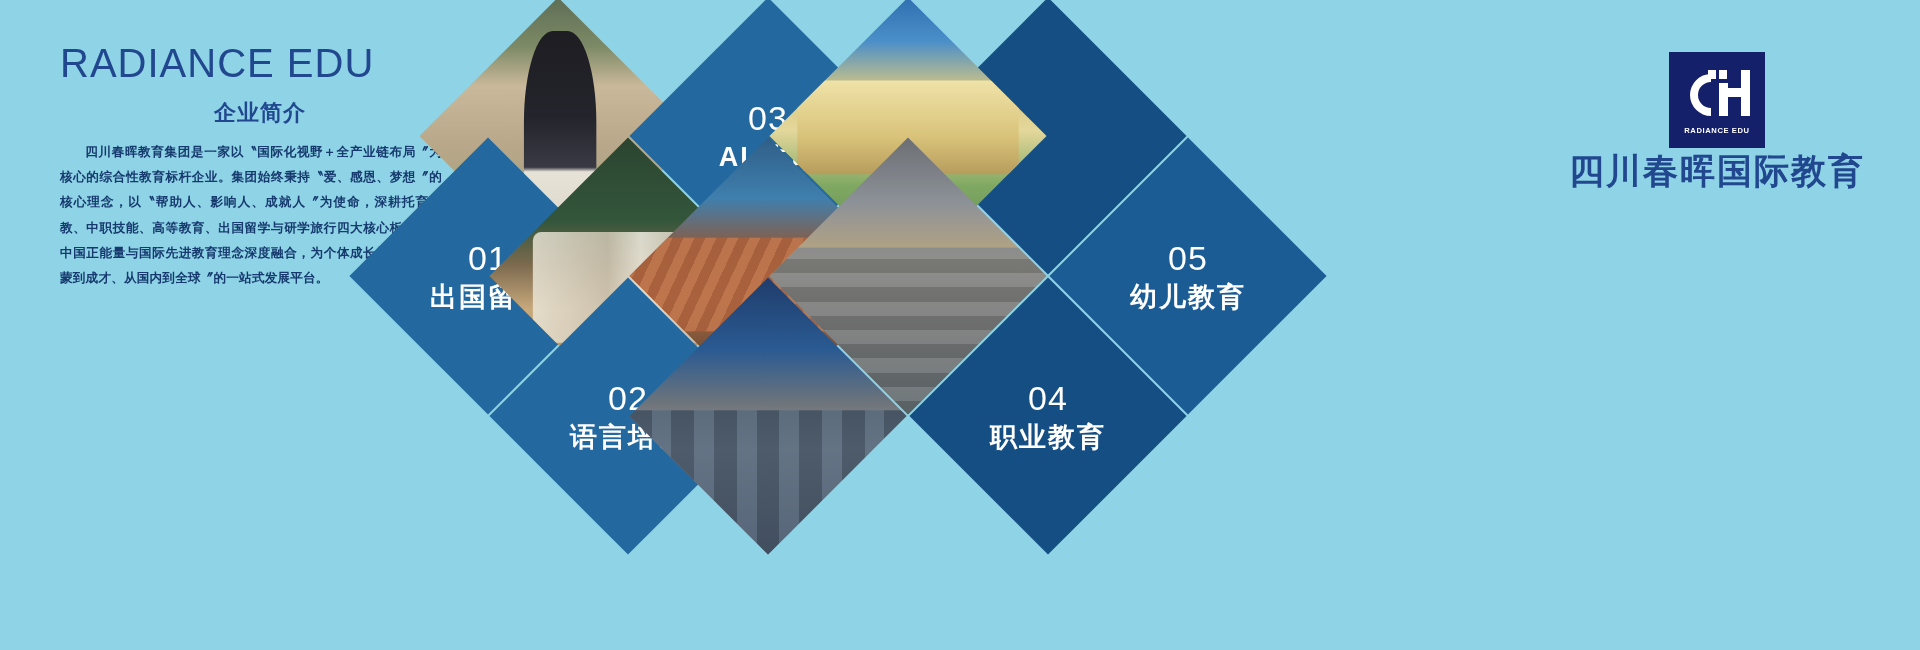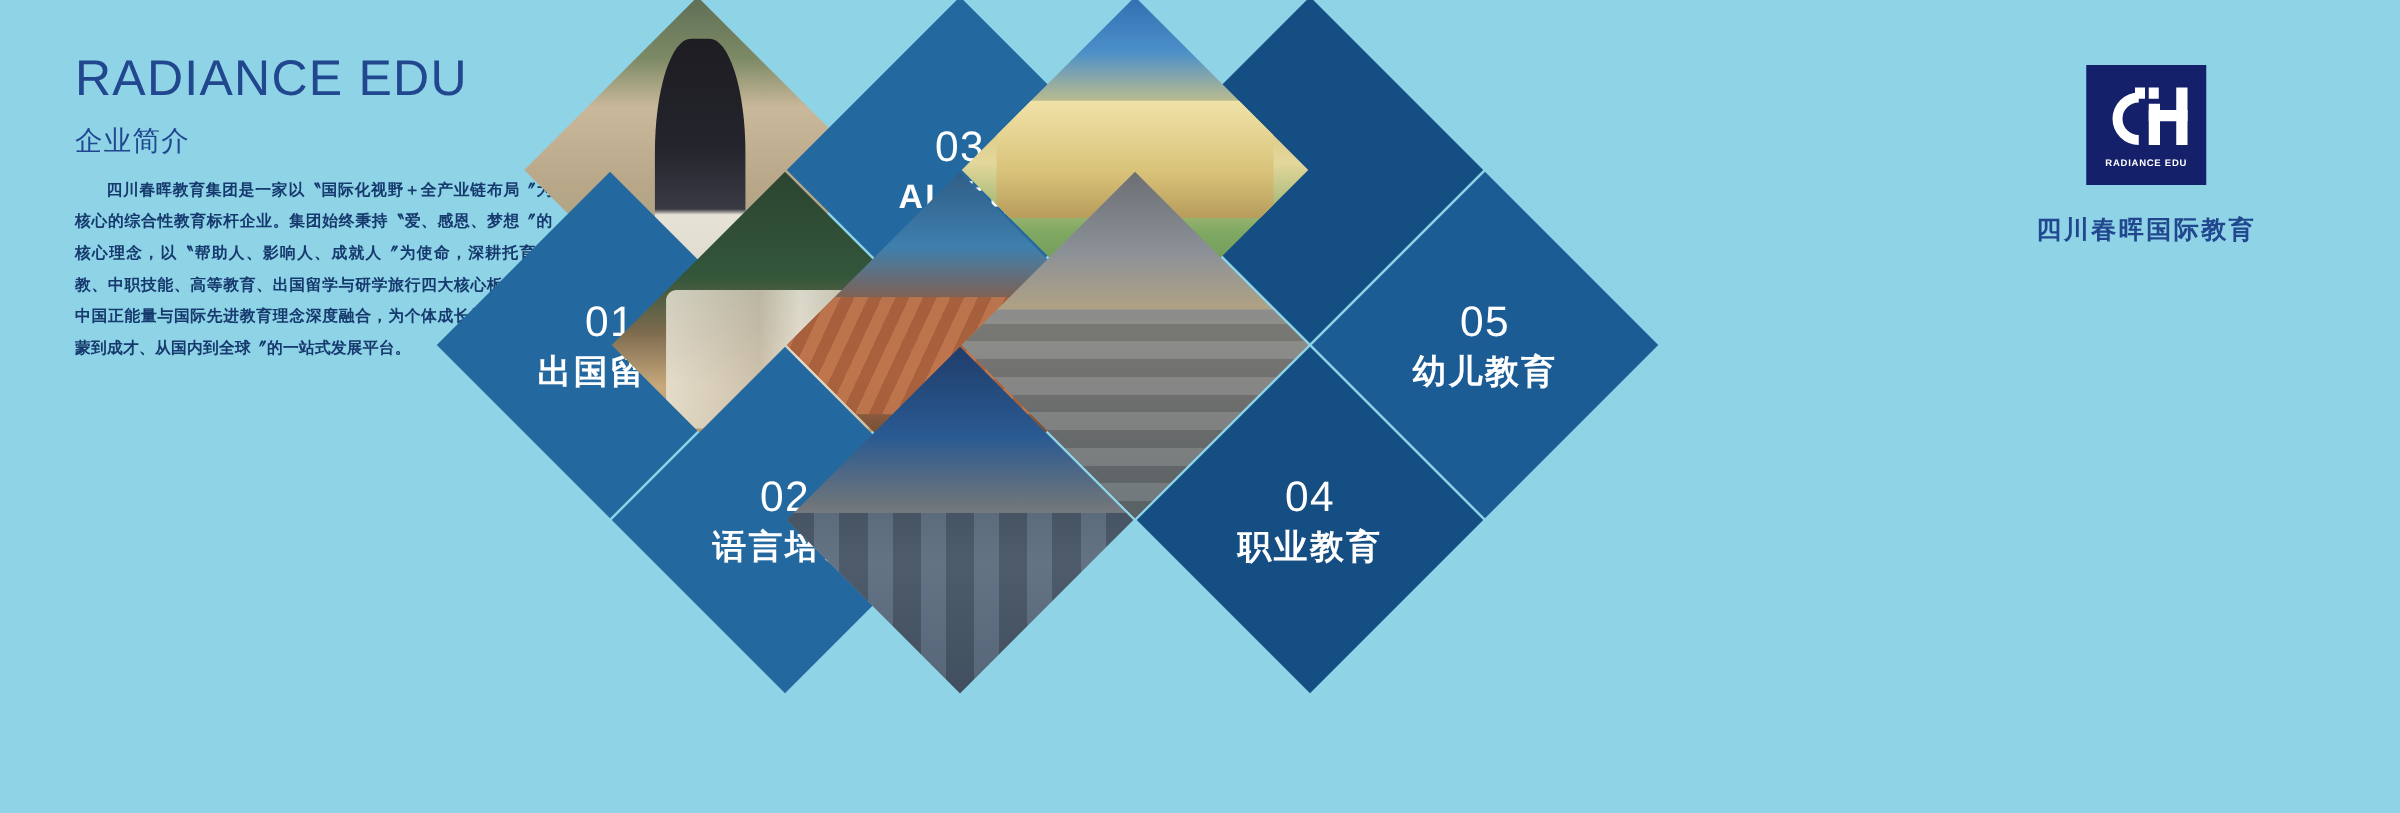--- a/index.html
+++ b/index.html
@@ -21,23 +21,24 @@
     font-size:40px;
     letter-spacing:1px;
     color:#21478f;
     font-weight:400;
     line-height:1.05;
     font-family:"Liberation Sans", sans-serif;
   }
   .brand-sub {
     margin-top:14px;
     font-size:22px;
-    font-weight:normal;
+    font-weight:bold;
     color:#21478f;
     letter-spacing:1px;
+    text-align:center;
   }
   .brand-para {
     margin-top:12px;
     font-size:12.6px;
     line-height:2.0;
     color:#163a6e;
     font-weight:bold;
     text-align:justify;
     text-indent:2em;
     letter-spacing:0.2px;
@@ -65,22 +66,21 @@
   .logo-mark { position:relative; width:72px; height:58px; }
   .logo-mark svg { display:block; }
   .logo-caption {
     color:#ffffff;
     font-size:7.6px;
     font-weight:bold;
     letter-spacing:0.6px;
     margin-top:2px;
   }
   .company-cn {
-    margin-top:22px;
-    font-size:20px;
+    font-size:35px;
     font-weight:bold;
     color:#21478f;
     letter-spacing:2px;
     white-space:nowrap;
   }
 
   
   .mosaic {
     position:absolute;
     left:330px; top:0px;

